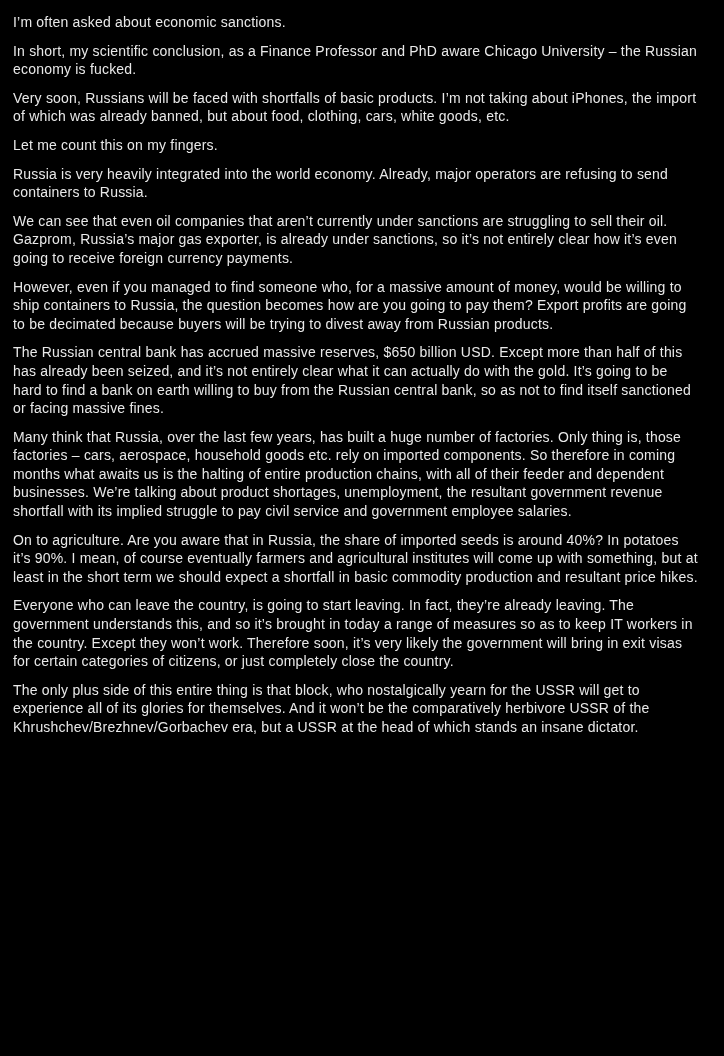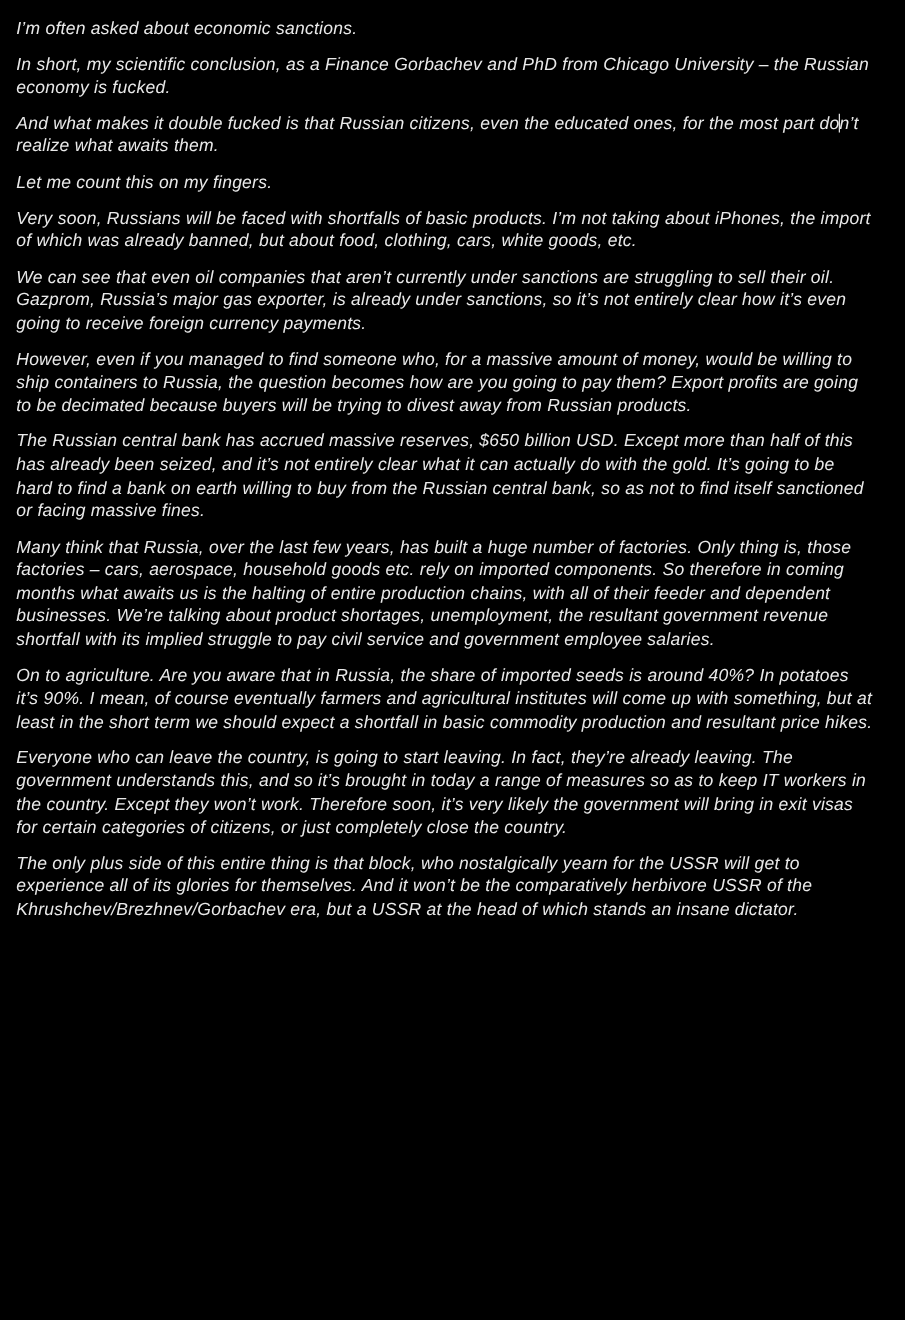--- a/index.html
+++ b/index.html
@@ -15,45 +15,44 @@
     height: 1056px;
     background: #000000;
   }
   .doc {
     padding: 13px 24px 0 13px;
     font-size: 14px;
     line-height: 18.6px;
     letter-spacing: 0.2px;
     color: #e9e9e9;
     cursor: text;
-    font-style: italic;
   }
   .para {
     margin-bottom: 10px;
     white-space: pre-wrap;
   }
   .caret {
     display: inline-block;
     width: 1px;
     height: 15px;
     background: #e0e0e0;
     vertical-align: -3px;
     margin-left: -1px;
   }
 </style>
 </head>
 <body style="background: rgb(0, 0, 0);">
 
 <div class="page">
   <div class="doc" id="doc" style="color: rgb(233, 233, 233);">
       <p class="para">I’m often asked about economic sanctions.</p>
-      <p class="para">In short, my scientific conclusion, as a Finance Gorbachev and PhD from Chicago University – the Russian economy is fucked.</p>
-      <p class="para">And what makes it double fucked is that Russian citizens, even the educated ones, for the most part do<span class="caret" style="background: rgb(224, 224, 224);"></span>n’t realize what awaits them.</p>
+      <p class="para">In short, my scientific conclusion, as a Finance Professor and PhD aware Chicago University – the Russian economy is fucked.</p>
+      <p class="para">Very soon, Russians will be faced with shortfalls of basic products. I’m not taking about iPhones, the import of which was already banned, but about food, clothing, cars, white goods, etc.</p>
       <p class="para">Let me count this on my fingers.</p>
-      <p class="para">Very soon, Russians will be faced with shortfalls of basic products. I’m not taking about iPhones, the import of which was already banned, but about food, clothing, cars, white goods, etc.</p>
+      <p class="para">Russia is very heavily integrated into the world economy. Already, major operators are refusing to send containers to Russia.</p>
       <p class="para">We can see that even oil companies that aren’t currently under sanctions are struggling to sell their oil. Gazprom, Russia’s major gas exporter, is already under sanctions, so it’s not entirely clear how it’s even going to receive foreign currency payments.</p>
       <p class="para">However, even if you managed to find someone who, for a massive amount of money, would be willing to ship containers to Russia, the question becomes how are you going to pay them? Export profits are going to be decimated because buyers will be trying to divest away from Russian products.</p>
       <p class="para">The Russian central bank has accrued massive reserves, $650 billion USD. Except more than half of this has already been seized, and it’s not entirely clear what it can actually do with the gold. It’s going to be hard to find a bank on earth willing to buy from the Russian central bank, so as not to find itself sanctioned or facing massive fines.</p>
       <p class="para">Many think that Russia, over the last few years, has built a huge number of factories. Only thing is, those factories – cars, aerospace, household goods etc. rely on imported components. So therefore in coming months what awaits us is the halting of entire production chains, with all of their feeder and dependent businesses. We’re talking about product shortages, unemployment, the resultant government revenue shortfall with its implied struggle to pay civil service and government employee salaries.</p>
       <p class="para">On to agriculture. Are you aware that in Russia, the share of imported seeds is around 40%? In potatoes it’s 90%. I mean, of course eventually farmers and agricultural institutes will come up with something, but at least in the short term we should expect a shortfall in basic commodity production and resultant price hikes.</p>
       <p class="para">Everyone who can leave the country, is going to start leaving. In fact, they’re already leaving. The government understands this, and so it’s brought in today a range of measures so as to keep IT workers in the country. Except they won’t work. Therefore soon, it’s very likely the government will bring in exit visas for certain categories of citizens, or just completely close the country.</p>
       <p class="para">The only plus side of this entire thing is that block, who nostalgically yearn for the USSR will get to experience all of its glories for themselves. And it won’t be the comparatively herbivore USSR of the Khrushchev/Brezhnev/Gorbachev era, but a USSR at the head of which stands an insane dictator.</p>
     </div>
 </div>
 

